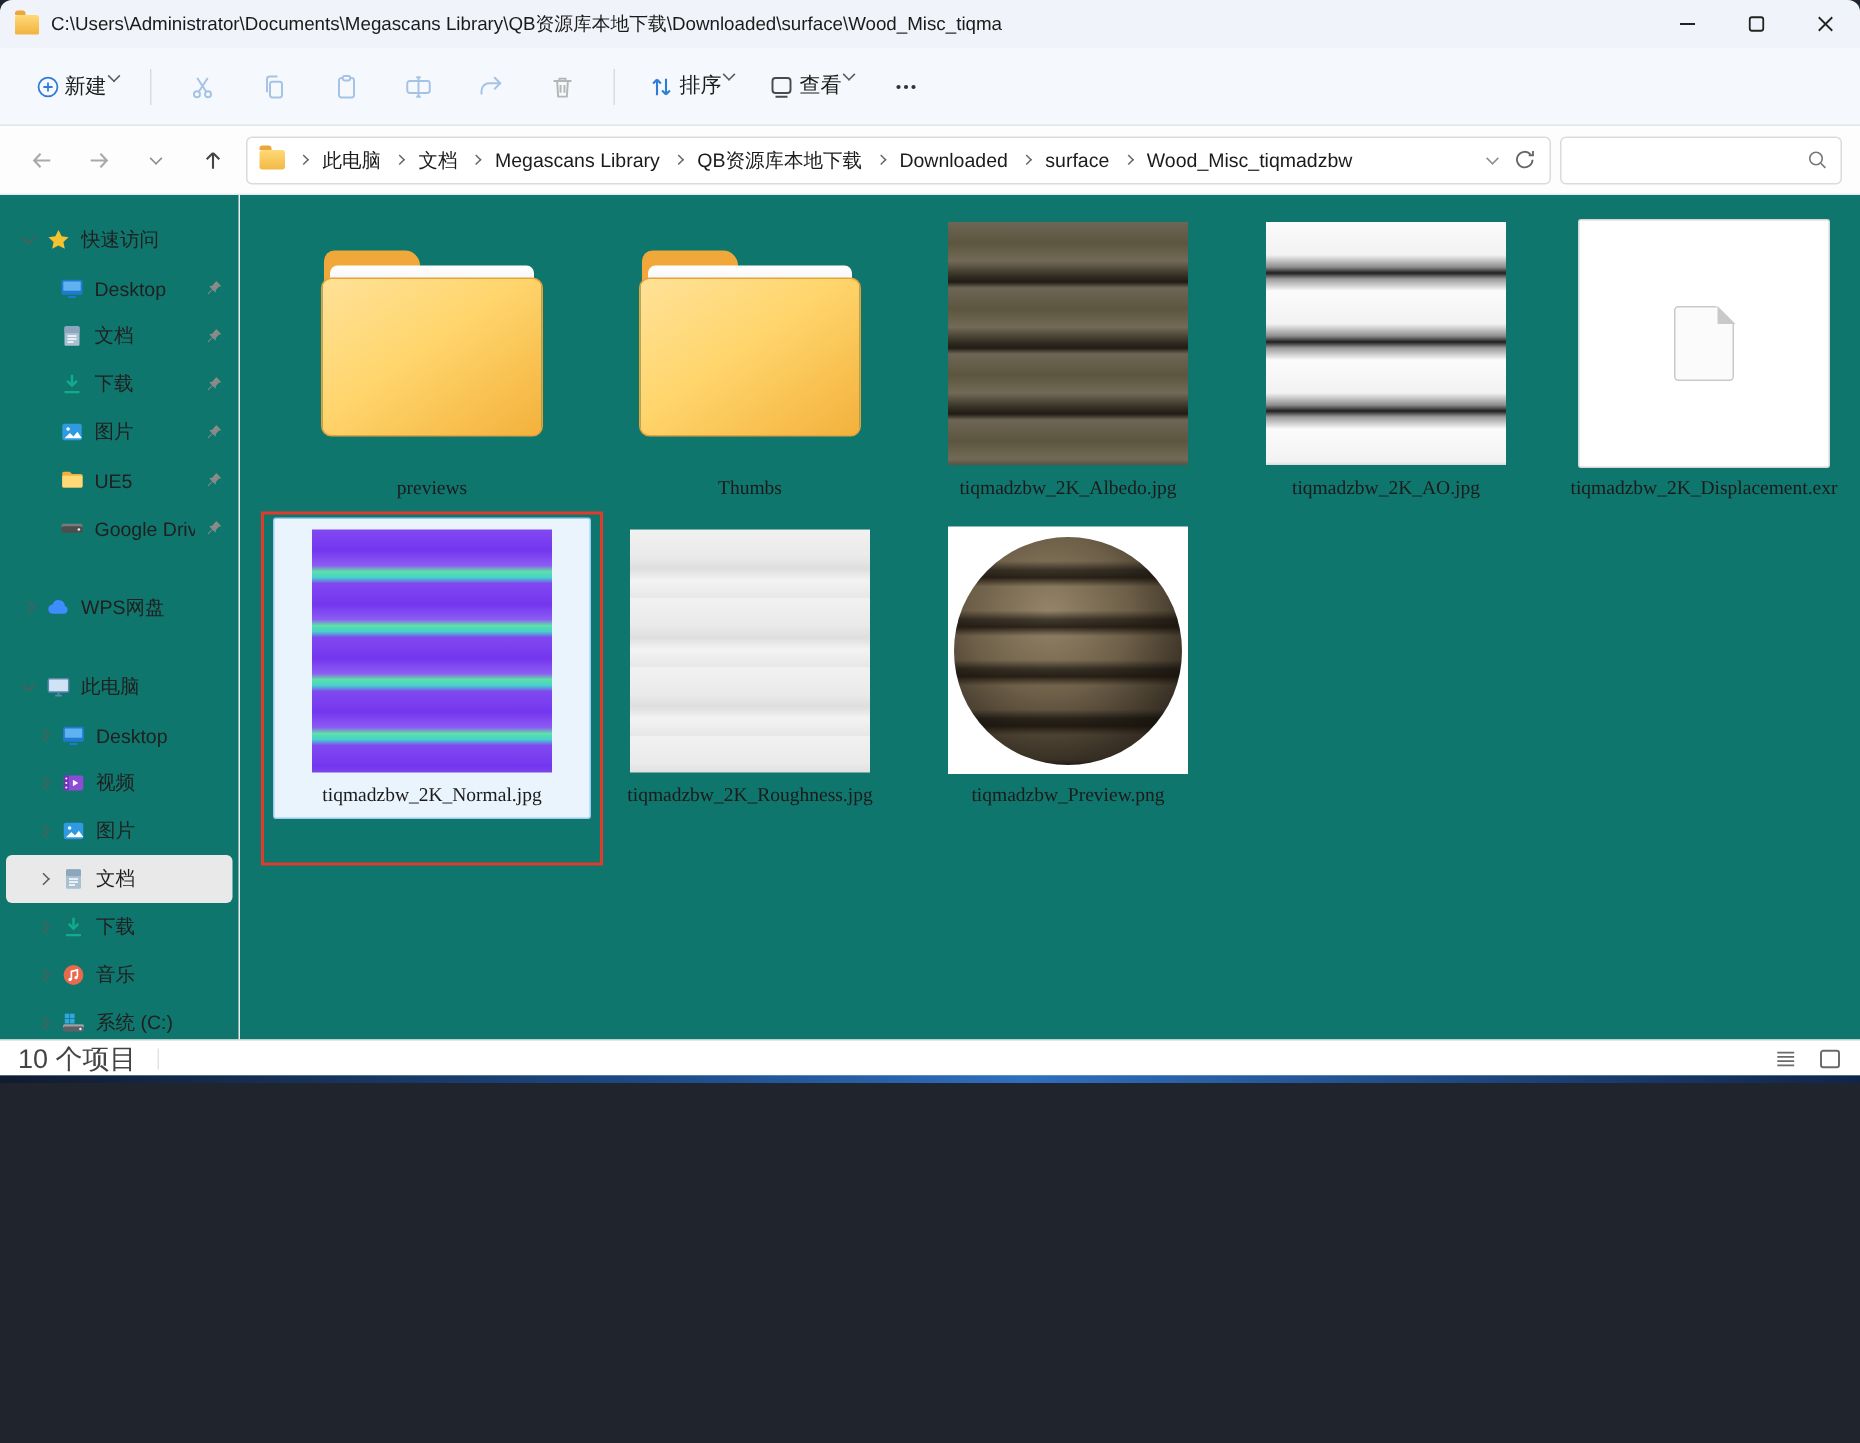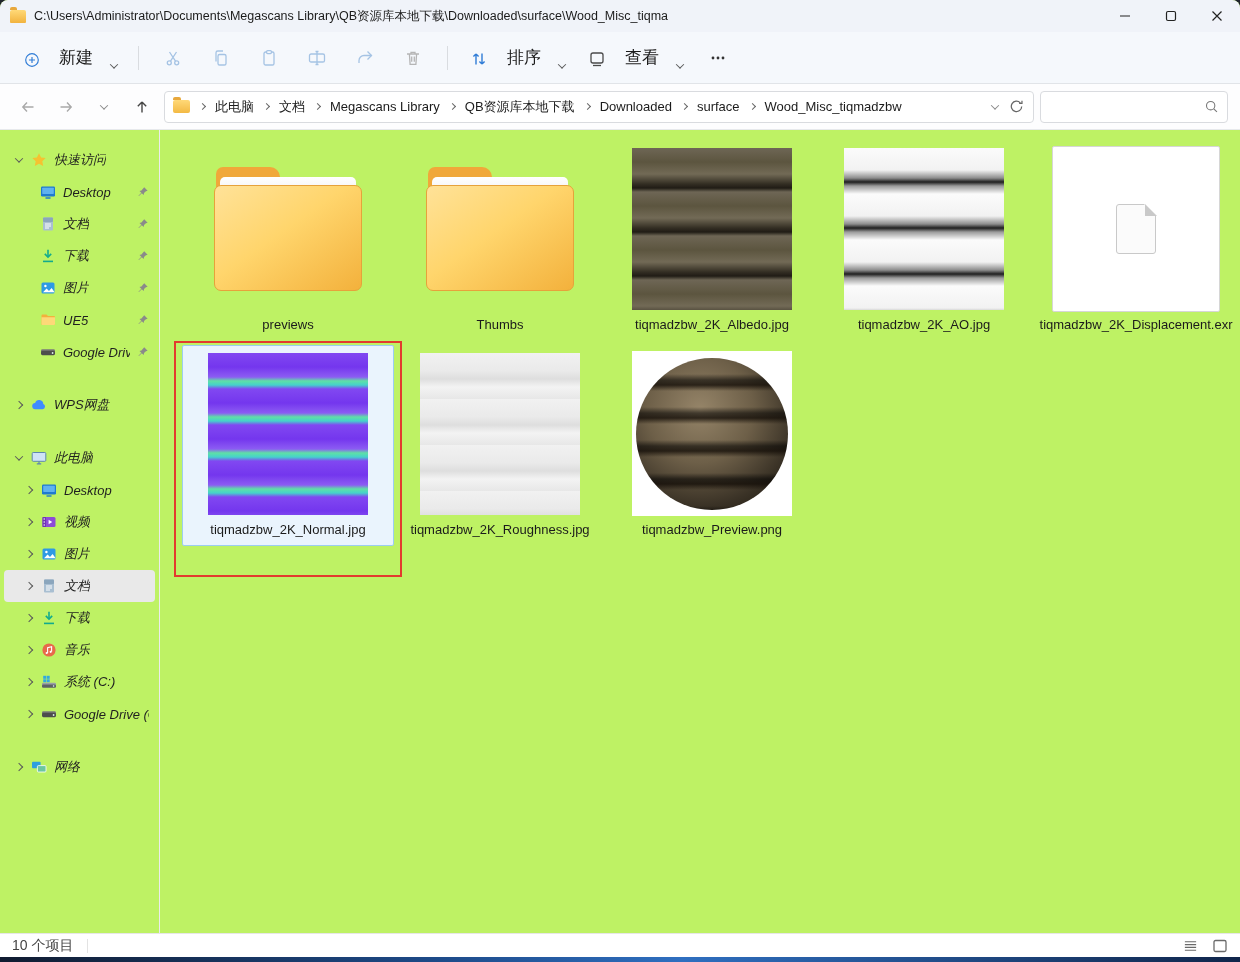--- a/index.html
+++ b/index.html
@@ -1,31 +1,31 @@
 <!DOCTYPE html>
 <html><head>
 <meta charset="utf-8">
 <style>
   * { box-sizing: border-box; margin: 0; padding: 0; }
   html,body { background:#20242c; }
   body { font-family: "Liberation Sans","DejaVu Sans",sans-serif; }
   .window {
-    width:1240px; height:962px; background:#bef264; position:relative;
+    width:1240px; height:722px; background:#0f766e; position:relative;
     border-radius:8px 8px 0 0; overflow:hidden; display:flex; flex-direction:column;
   }
   
   .titlebar { height:32px; background:#f0f3f9; display:flex; align-items:center; padding-left:10px; flex:0 0 auto; }
   .titlebar .app-ico { width:16px; height:13px; background:linear-gradient(#ffd978,#f2b33e); border-radius:2px 2px 1px 1px; position:relative; margin-right:8px; }
   .titlebar .app-ico::before { content:""; position:absolute; top:-3px; left:0; width:7px; height:3px; background:#e8a83c; border-radius:2px 2px 0 0; }
   .titlebar .title-text { font-size:12.5px; color:#1b1b1b; white-space:nowrap; }
   .win-controls { margin-left:auto; display:flex; height:100%; }
   .win-btn { width:46px; height:100%; display:flex; align-items:center; justify-content:center; }
   
   .toolbar { height:52px; background:#f5f8fc; border-bottom:1px solid #e1e4e8; display:flex; align-items:center; padding:0 14px; gap:4px; flex:0 0 auto; }
-  .tb-btn { display:flex; align-items:flex-end; gap:18px; padding:7px 9px; border-radius:5px; font-size:17px; color:#1b1b1b; cursor:pointer; }
+  .tb-btn { display:flex; align-items:flex-start; gap:2px; padding:7px 9px; border-radius:5px; font-size:14px; color:#1b1b1b; cursor:pointer; }
   .tb-icbtn { padding:7px 12px; }
   .tb-sep { width:1px; height:24px; background:#d9dce0; margin:0 8px; }
   .chev { display:inline-block; width:6px; height:6px; border-right:1.3px solid #5a5a5a; border-bottom:1.3px solid #5a5a5a; }
   .chev-d { transform:rotate(45deg) translate(-1px,-1px); }
   .chev-r { transform:rotate(-45deg); }
   
   .addrrow { height:46px; background:#fdfdfe; border-bottom:1px solid #e7e9ec; display:flex; align-items:center; padding:0 12px; gap:6px; flex:0 0 auto; }
   .nav-btn { width:32px; height:32px; display:flex; align-items:center; justify-content:center; border-radius:5px; cursor:pointer; }
   .addrbox { flex:1; height:32px; border:1px solid #d9dbdf; border-radius:4px; background:#fff; display:flex; align-items:center; padding:0 8px; gap:2px; min-width:0; }
   .crumb { font-size:13px; color:#1b1b1b; padding:3px 6px; border-radius:3px; cursor:pointer; white-space:nowrap; }
@@ -37,30 +37,30 @@
   .searchbox input { border:none; outline:none; flex:1; font-size:13px; font-family:inherit; min-width:0; }
   
   .bodyrow { flex:1; display:flex; min-height:0; }
   .sidebar { width:160px; border-right:1px solid #ebebeb; padding-top:14px; overflow:hidden; flex:0 0 auto; }
   .sb-row { display:flex; align-items:center; height:32px; gap:7px; margin:0 4px; padding:0 6px 0 12px; border-radius:4px; font-size:13px; color:#1f1f1f; cursor:pointer; white-space:nowrap; }
   .sb-row.selected { background:#e9e9e9; }
   .sb-row.qa-child { padding-left:36px; }
   .sb-row.pc-child { padding-left:22px; }
   .sb-row.section-gap { margin-top:21px; }
   .sb-ico { width:16px; height:16px; flex:0 0 16px; display:flex; align-items:center; justify-content:center; }
-  .sb-label { overflow:hidden; text-overflow:clip;font-style:italic; }
+  .sb-label { overflow:hidden; text-overflow:clip; }
   .sb-pin { margin-left:auto; flex:0 0 12px; display:flex; }
   .sb-chev { flex:0 0 8px; display:flex; }
   
   .main { flex:1; padding:10px 0 0 22px; position:relative; overflow:hidden; }
   .grid { display:grid; grid-template-columns:repeat(5,212px); row-gap:4px; }
   .tile { width:212px; display:flex; flex-direction:column; align-items:center; padding:4px 2px 6px; border:1px solid transparent; border-radius:2px; cursor:pointer; position:relative; }
   .tile.selected { background:#eaf4fd; border-color:#9ccdf0; }
   .thumbwrap { height:168px; display:flex; align-items:center; justify-content:center; width:100%; }
-  .fname { font-size:13px; color:#1b1b1b; text-align:center; line-height:1.3; margin-top:4px; word-break:break-all; max-width:206px; }
+  .fname { font-size:13px; color:#1b1b1b; text-align:center; line-height:1.3; margin-top:4px; word-break:break-all; max-width:206px;font-family:Liberation Serif, serif; }
   
   .folder-big { position:relative; width:148px; height:124px; }
   .folder-big .tab { position:absolute; top:0; left:2px; width:64px; height:34px; background:#f0a83a; border-radius:7px 10px 0 0; }
   .folder-big .paper { position:absolute; top:10px; left:6px; right:6px; height:26px; background:linear-gradient(#ffffff,#e9e9e9); border-radius:5px; }
   .folder-big .front { position:absolute; top:18px; left:0; right:0; bottom:0; background:linear-gradient(145deg,#ffe298 0%,#ffd56c 45%,#f3b13c 100%); border-radius:7px; border:1px solid #e6a23b; }
   
   .json-ico { width:106px; height:152px; background:#f4f4f4; border:4px solid #b9b9b9; border-radius:10px; position:relative; display:flex; flex-direction:column; align-items:center; justify-content:space-between; padding:16px 10px 12px; }
   .json-ico .fold { position:absolute; top:-4px; right:-4px; width:0; height:0; border-top:26px solid #fff; border-left:26px solid transparent; }
   .json-ico .fold::before { content:""; position:absolute; top:-26px; right:0; width:0; height:0; border-bottom:24px solid #b9b9b9; border-right:24px solid transparent; }
   .json-lines { width:62px; }
@@ -86,21 +86,21 @@
   .page-ico::before { content:""; position:absolute; top:-1.5px; right:-1.5px; border-top:13px solid #fff; border-left:13px solid transparent; }
   .page-ico::after { content:""; position:absolute; top:-1.5px; right:-1.5px; border-bottom:12px solid #c9c9c9; border-right:12px solid transparent; }
   .thumb-preview { width:160px; height:165px; background:#fff; display:flex; align-items:center; justify-content:center; }
   .sphere { width:152px; height:152px; border-radius:50%;
       background:
       repeating-linear-gradient(to bottom,rgba(0,0,0,0) 0px,rgba(0,0,0,0) 16px,rgba(0,0,0,.55) 22px,rgba(20,14,8,.8) 27px,rgba(0,0,0,0) 33px),
       radial-gradient(circle at 42% 34%,#968569,#6d5f48 40%,#3a3226 72%,#171209 100%); }
   .red-annot { position:absolute; top:-5px; left:-9px; right:-9px; bottom:-32px; border:2.5px solid #e23b2e; pointer-events:none; }
   
   .statusbar { height:24px; border-top:1px solid #e7e7e7; display:flex; align-items:center; padding:0 12px; flex:0 0 auto; background:#fff; }
-  .status-count { font-size:14px; color:#444; }
+  .status-count { font-size:18px; color:#444; }
   .status-sep { width:1px; height:14px; background:#e3e3e3; margin-left:14px; }
   .status-right { margin-left:auto; display:flex; gap:14px; align-items:center; }
   .bottom-strip { height:5px; background:linear-gradient(90deg,#101b30,#1d4a88 35%,#2f6fc0 55%,#10254a); flex:0 0 auto; }
 </style>
 </head>
 <body>
 
 <div class="window">
 
   <div class="titlebar">

